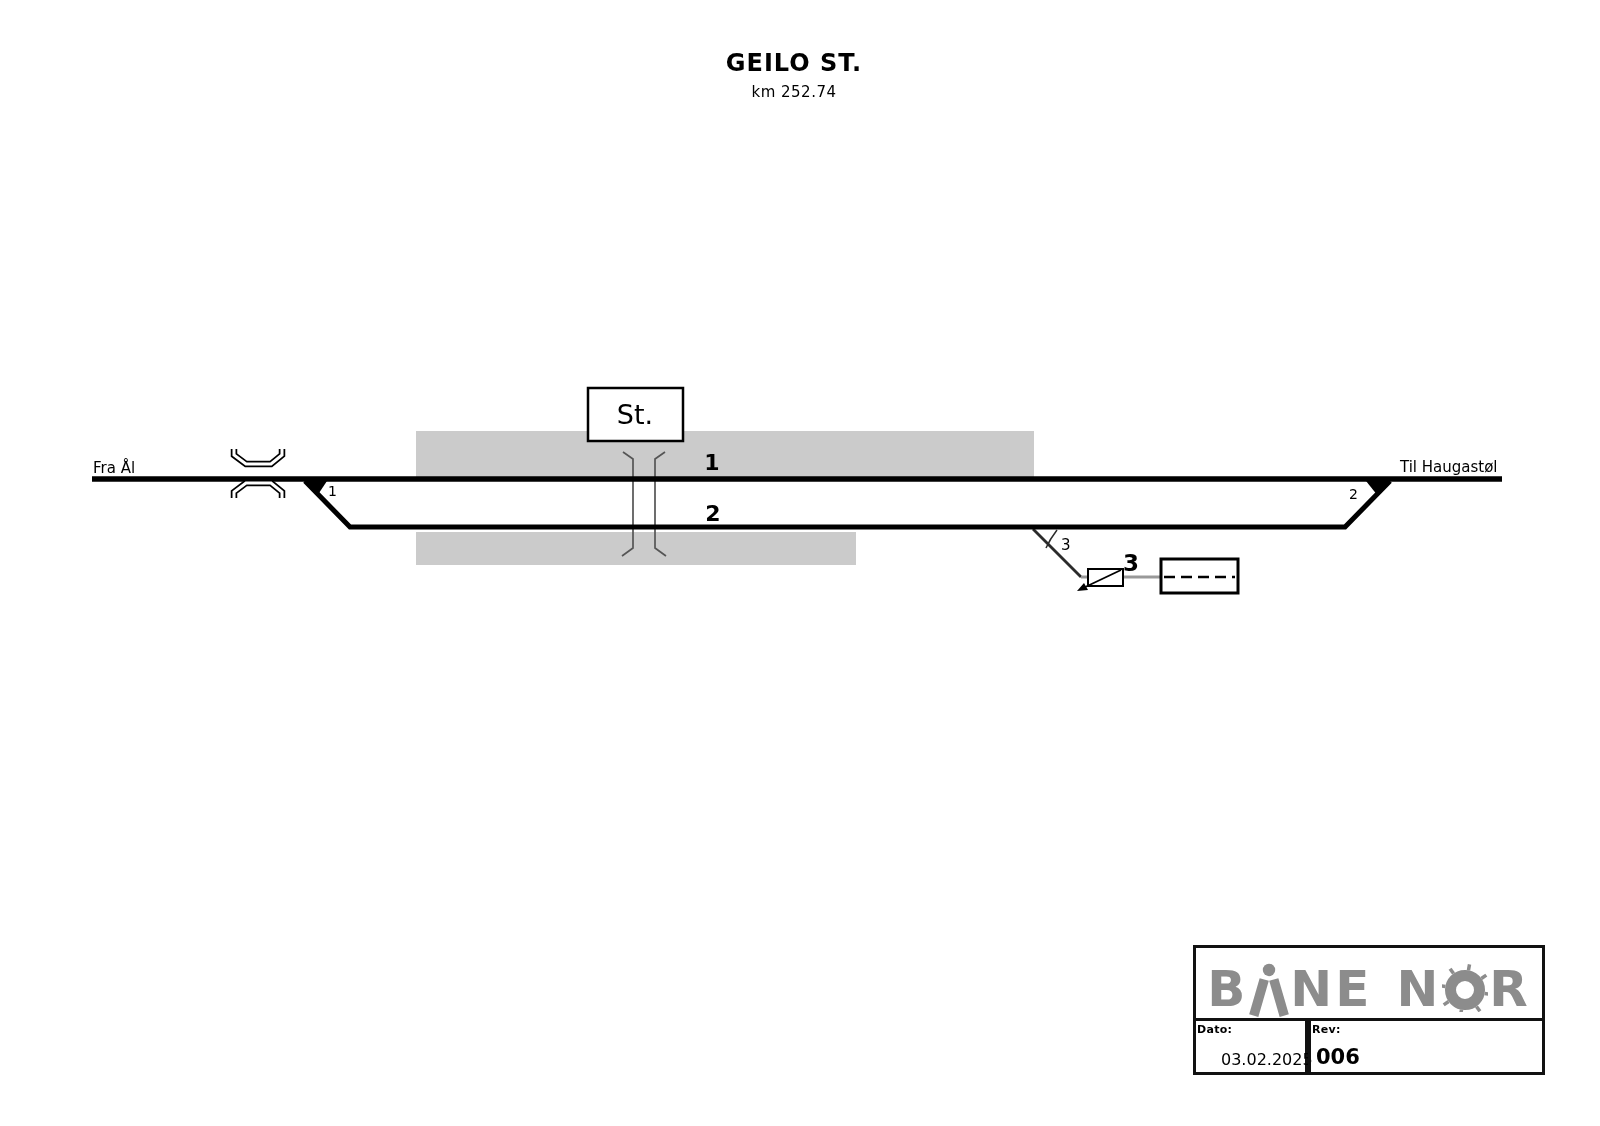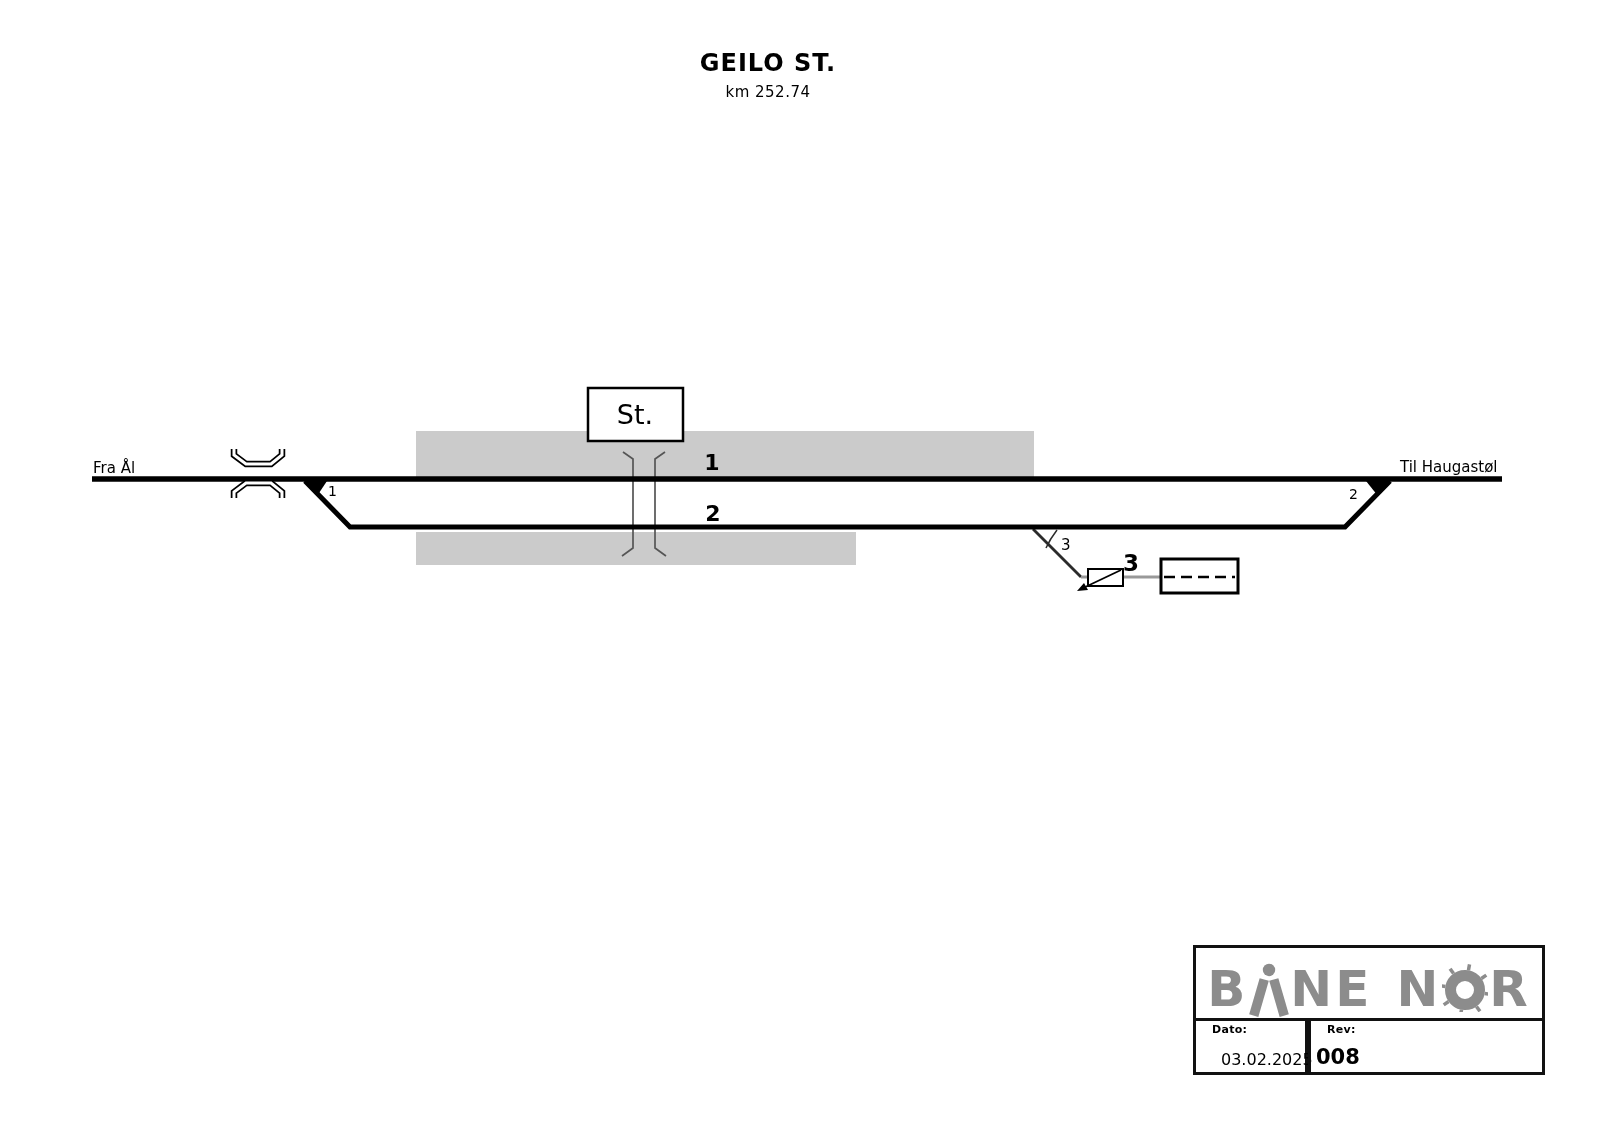--- a/index.html
+++ b/index.html
@@ -1,36 +1,36 @@
 <!DOCTYPE html>
 <html><head>
 <meta charset="utf-8">
 <style>
   html,body{margin:0;padding:0;}
   body{
     width:1600px;height:1126px;position:relative;background:#ffffff;
     font-family:"DejaVu Sans", sans-serif;color:#000;overflow:hidden;
   }
-  .title-wrap{position:absolute;left:568px;top:50px;width:400px;text-align:center;}
+  .title-wrap{position:absolute;left:594px;top:50px;width:400px;text-align:center;}
   .station-title{font-size:24px;font-weight:bold;letter-spacing:1px;line-height:1.1;}
   .station-km{font-size:15px;margin-top:7px;letter-spacing:0.5px;}
   svg text{font-family:"DejaVu Sans", sans-serif;fill:#000;}
   .diagram-svg{position:absolute;left:0;top:0;}
 
   
   .tb{position:absolute;left:1193px;top:945px;width:352px;height:130px;
       border:3px solid #111;box-sizing:border-box;background:#fff;}
   .tb-logo{height:70px;display:flex;align-items:flex-end;justify-content:center;
       padding-bottom:6px;box-sizing:border-box;}
   .logo-letter{font-size:50px;font-weight:bold;color:#8c8c8c;line-height:0.92;letter-spacing:3px;}
   .logo-gap{margin-left:24px;}
   .logo-a{margin:0 1px -5px 1px;}
   .logo-o{margin:0 1px 0 1px;}
   .tb-fields{display:flex;border-top:3px solid #111;height:51px;}
-  .tb-cell{position:relative;box-sizing:border-box;padding:2px 0 0 16px;}
+  .tb-cell{position:relative;box-sizing:border-box;padding:2px 0 0 1px;}
   .cell-dato{width:112px;border-right:3px solid #111;}
   .cell-arkiv{flex:1;}
   .cell-rev{width:67px;border-left:3px solid #111;}
   .f-label{font-size:11px;font-weight:bold;letter-spacing:0.3px;}
   .f-value{position:absolute;left:5px;bottom:3px;white-space:nowrap;}
   .v-dato{font-size:16px;margin-left:20px;}
   .v-arkiv{font-size:21px;font-weight:600;letter-spacing:0.5px;}
   .v-rev{font-size:21px;font-weight:600;}
 </style>
 </head>
@@ -116,16 +116,16 @@
     </svg>
     <span class="logo-letter">R</span>
   </div>
   <div class="tb-fields">
     <div class="tb-cell cell-dato">
       <div class="f-label">Dato:</div>
       <div class="f-value v-dato">03.02.2025</div>
     </div>
     <div class="tb-cell cell-rev">
       <div class="f-label">Rev:</div>
-      <div class="f-value v-rev">008</div>
+      <div class="f-value v-rev">006</div>
     </div>
   </div>
 </div>
 
 </body></html>

